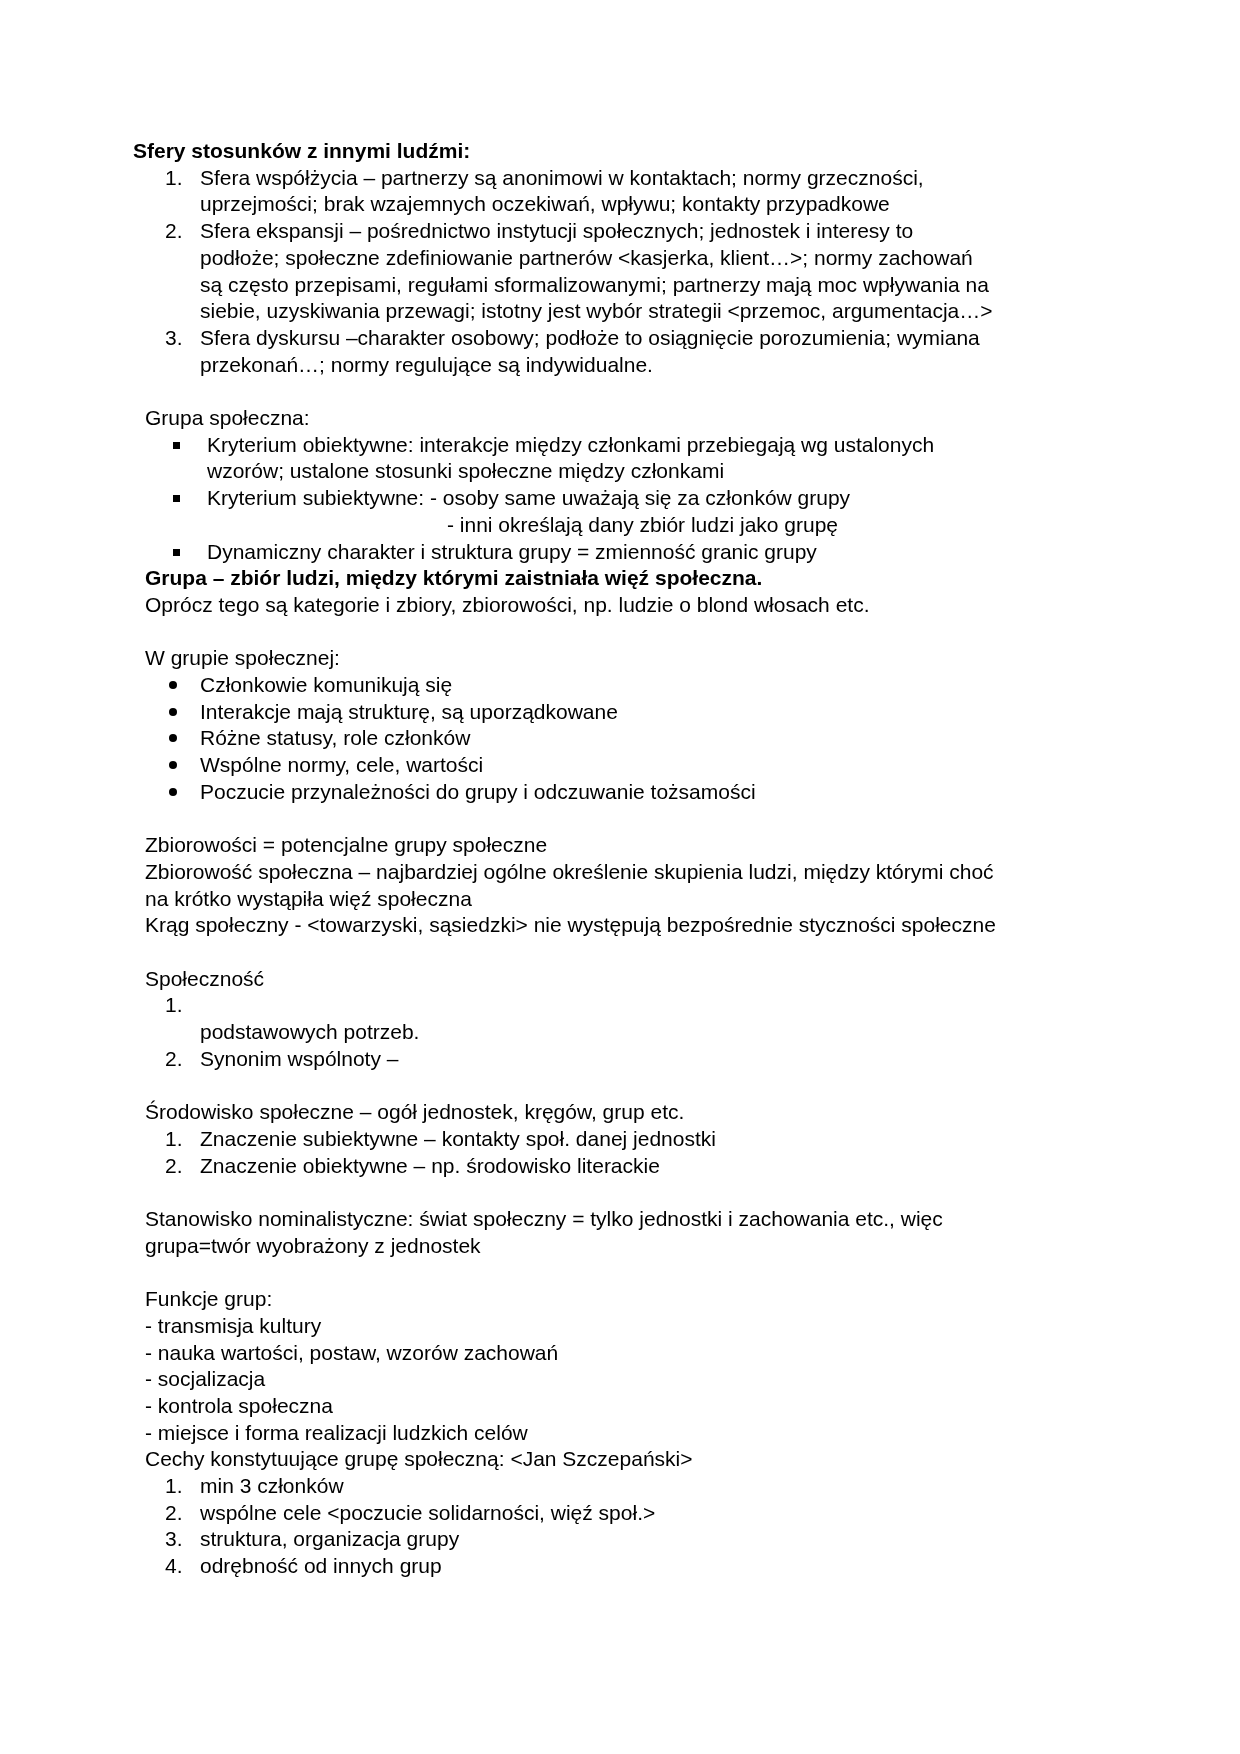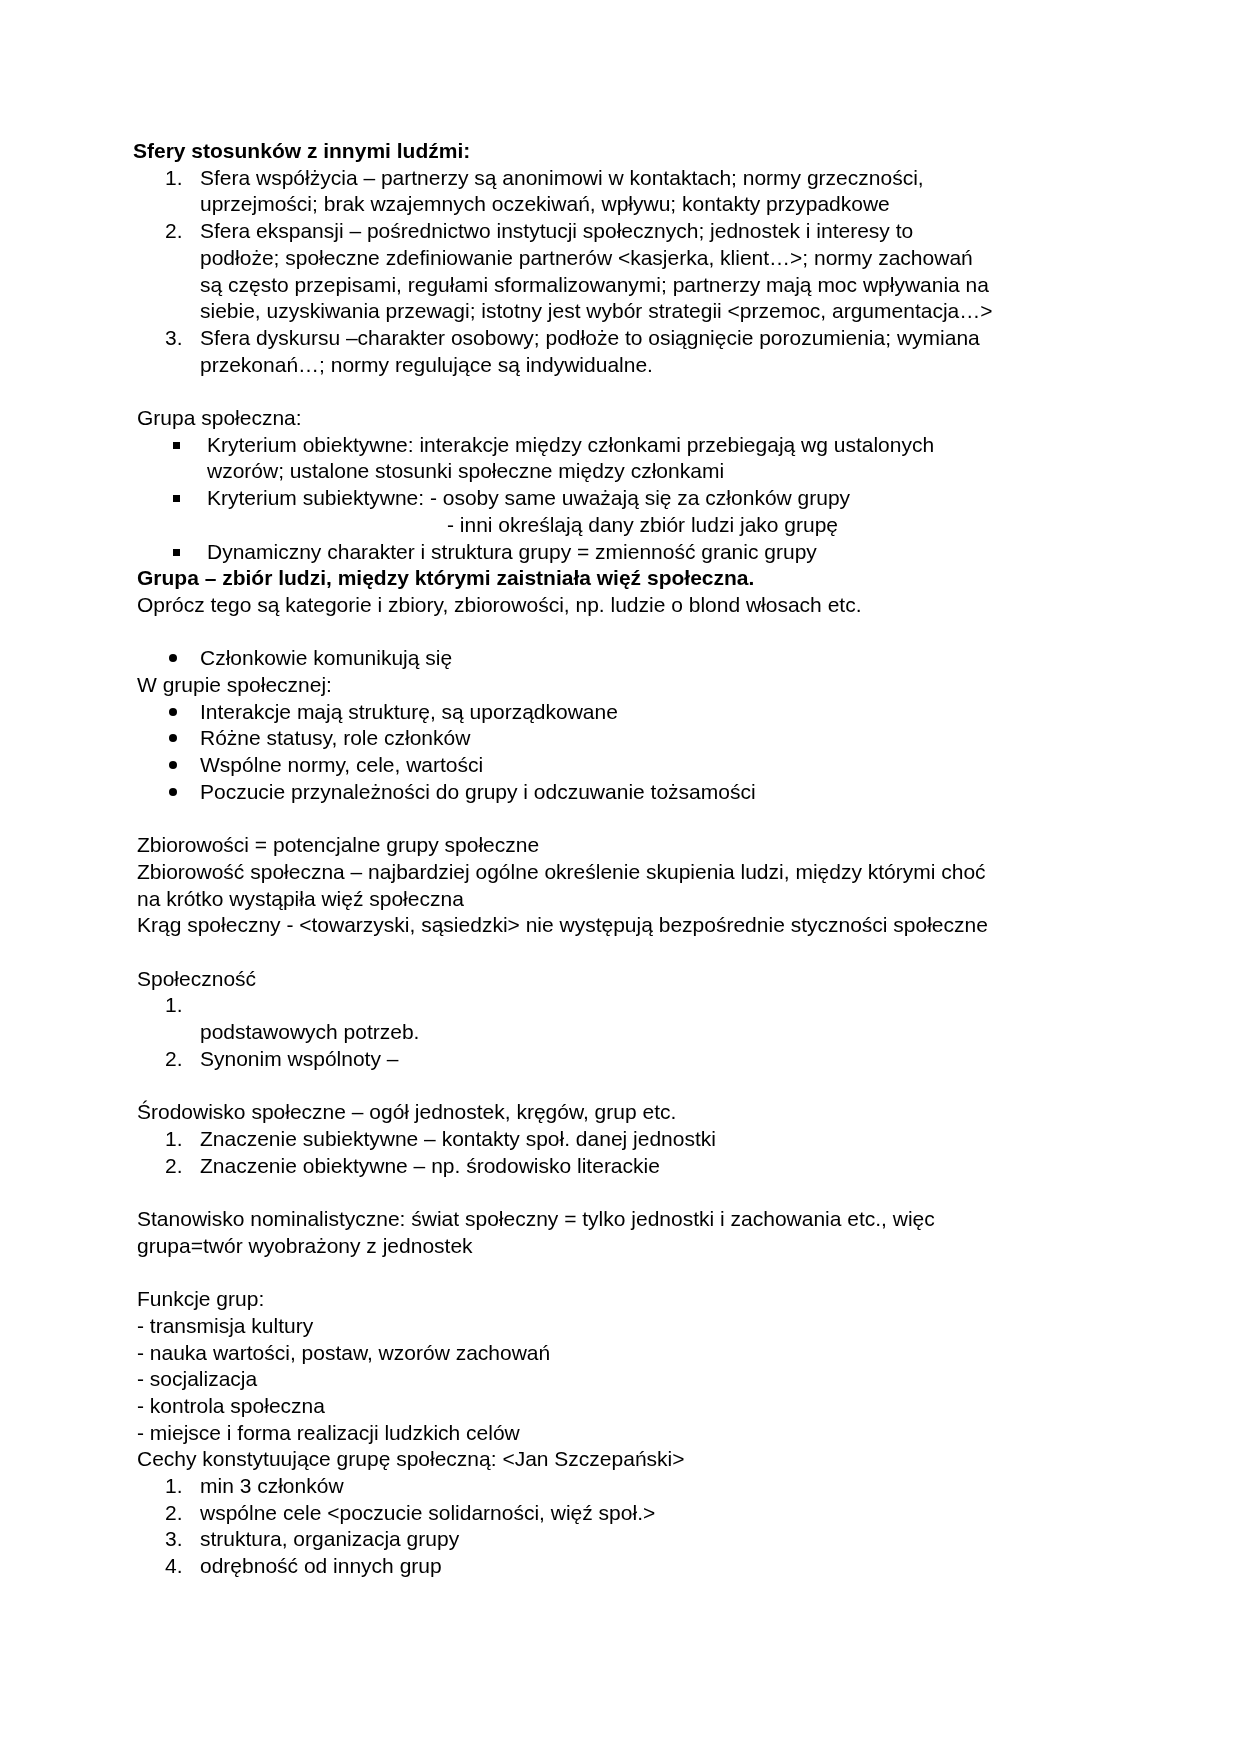--- a/index.html
+++ b/index.html
@@ -64,21 +64,21 @@
     position: absolute;
     left: 36px;
     top: 9px;
     width: 8px;
     height: 8px;
     border-radius: 50%;
     background: #000;
   }
   
   .line.far .txt { margin-left: 314px; }
-  .line.base .txt { margin-left: 4px; }
+  .line.base .txt { margin-left: 12px; }
 </style>
 </head>
 <body>
 
 <div class="page">
   <div class="content">
       <div class="section">
         <div class="line heading"><span class="txt">Sfery stosunków z innymi ludźmi:</span></div>
         <div class="line num"><span class="marker">1.</span><span class="txt">Sfera współżycia – partnerzy są anonimowi w kontaktach; normy grzeczności,</span></div>
         <div class="line num-cont"><span class="txt">uprzejmości; brak wzajemnych oczekiwań, wpływu; kontakty przypadkowe</span></div>
@@ -93,22 +93,22 @@
         <div class="line base"><span class="txt">Grupa społeczna:</span></div>
         <div class="line sq"><span class="bullet"></span><span class="txt">Kryterium obiektywne: interakcje między członkami przebiegają wg ustalonych</span></div>
         <div class="line sq-cont"><span class="txt">wzorów; ustalone stosunki społeczne między członkami</span></div>
         <div class="line sq"><span class="bullet"></span><span class="txt">Kryterium subiektywne: - osoby same uważają się za członków grupy</span></div>
         <div class="line far"><span class="txt">- inni określają dany zbiór ludzi jako grupę</span></div>
         <div class="line sq"><span class="bullet"></span><span class="txt">Dynamiczny charakter i struktura grupy = zmienność granic grupy</span></div>
         <div class="line base bold"><span class="txt">Grupa – zbiór ludzi, między którymi zaistniała więź społeczna.</span></div>
         <div class="line base"><span class="txt">Oprócz tego są kategorie i zbiory, zbiorowości, np. ludzie o blond włosach etc.</span></div>
       </div>
       <div class="section">
+        <div class="line base"><span class="txt">W grupie społecznej:</span></div>
         <div class="line dot"><span class="bullet"></span><span class="txt">Członkowie komunikują się</span></div>
-        <div class="line base"><span class="txt">W grupie społecznej:</span></div>
         <div class="line dot"><span class="bullet"></span><span class="txt">Interakcje mają strukturę, są uporządkowane</span></div>
         <div class="line dot"><span class="bullet"></span><span class="txt">Różne statusy, role członków</span></div>
         <div class="line dot"><span class="bullet"></span><span class="txt">Wspólne normy, cele, wartości</span></div>
         <div class="line dot"><span class="bullet"></span><span class="txt">Poczucie przynależności do grupy i odczuwanie tożsamości</span></div>
       </div>
       <div class="section">
         <div class="line base"><span class="txt">Zbiorowości = potencjalne grupy społeczne</span></div>
         <div class="line base"><span class="txt">Zbiorowość społeczna – najbardziej ogólne określenie skupienia ludzi, między którymi choć</span></div>
         <div class="line base"><span class="txt">na krótko wystąpiła więź społeczna</span></div>
         <div class="line base"><span class="txt">Krąg społeczny - &lt;towarzyski, sąsiedzki&gt; nie występują bezpośrednie styczności społeczne</span></div>

